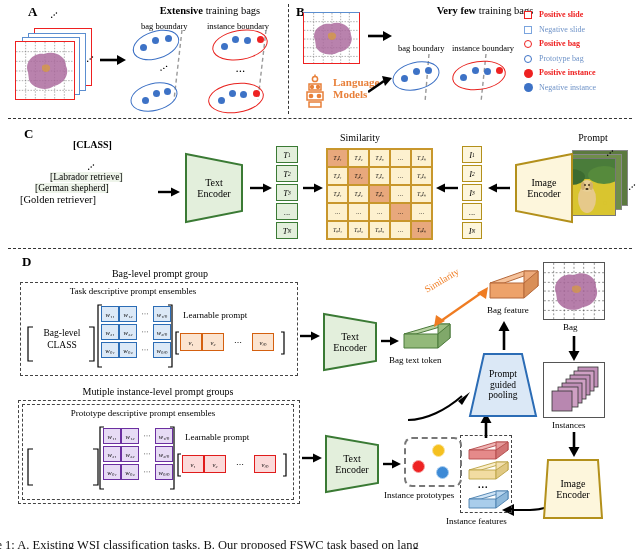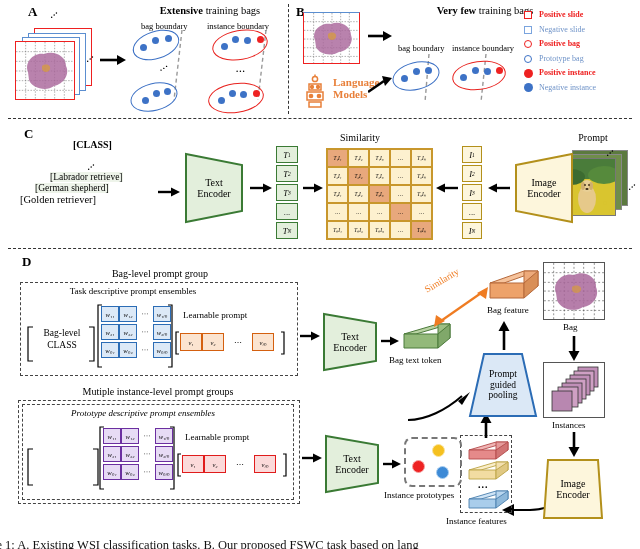--- a/index.html
+++ b/index.html
@@ -558,21 +558,21 @@
   </div>
 
   <svg class="arr" style="left:300px; top:330px;" width="20" height="12" viewBox="0 0 20 12">
     <line x1="0" y1="6" x2="11" y2="6" stroke="#000" stroke-width="2.4"></line>
     <polygon points="11,1.5 20,6 11,10.5" fill="#000"></polygon>
   </svg>
 
   <div class="abs ttl" style="left:38px; top:386px; width:240px; font-size:10px;">Mutiple instance-level prompt groups</div>
   <div class="dashbox" style="left:18px; top:400px; width:282px; height:104px;"></div>
   <div class="dashbox" style="left:22px; top:404px; width:272px; height:96px;"></div>
-  <div class="abs ttl" style="left:28px; top:408px; width:230px; font-size:9px;font-style:italic;">Prototype descriptive prompt ensembles</div>
+  <div class="abs ttl" style="left:28px; top:408px; width:230px; font-size:9px;">Prototype descriptive prompt ensembles</div>
 
   <svg class="abs" style="left:26px; top:447px;" width="74" height="40" viewBox="0 0 74 40">
     <path d="M7 2 L2 2 L2 38 L7 38" stroke="#000" stroke-width="1.2" fill="none"></path>
     <path d="M67 2 L72 2 L72 38 L67 38" stroke="#000" stroke-width="1.2" fill="none"></path>
   </svg>
 
   <svg class="abs" style="left:98px; top:425px;" width="78" height="66" viewBox="0 0 78 66">
     <path d="M6 2 L2 2 L2 64 L6 64" stroke="#000" stroke-width="1.2" fill="none"></path>
     <path d="M72 2 L76 2 L76 64 L72 64" stroke="#000" stroke-width="1.2" fill="none"></path>
   </svg>

